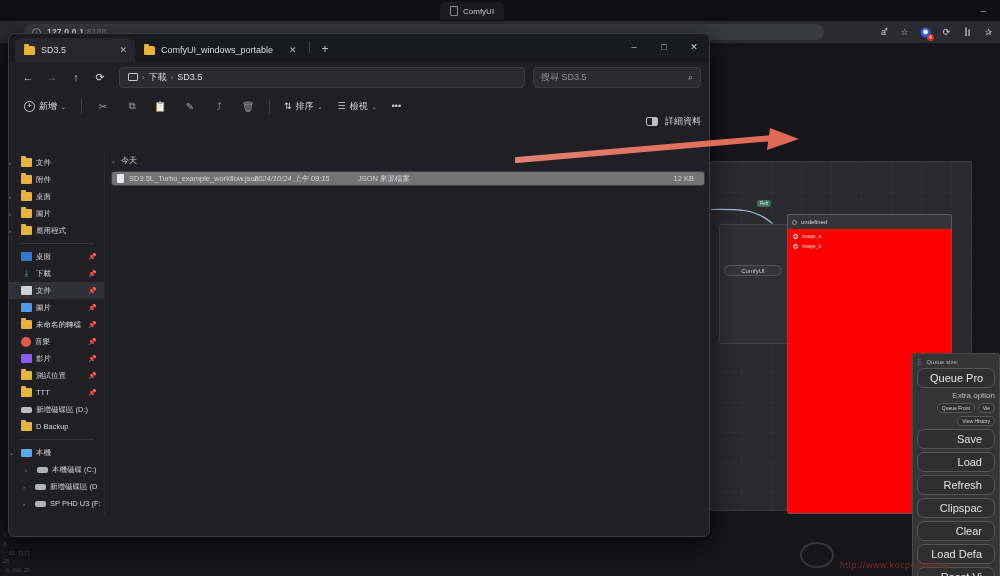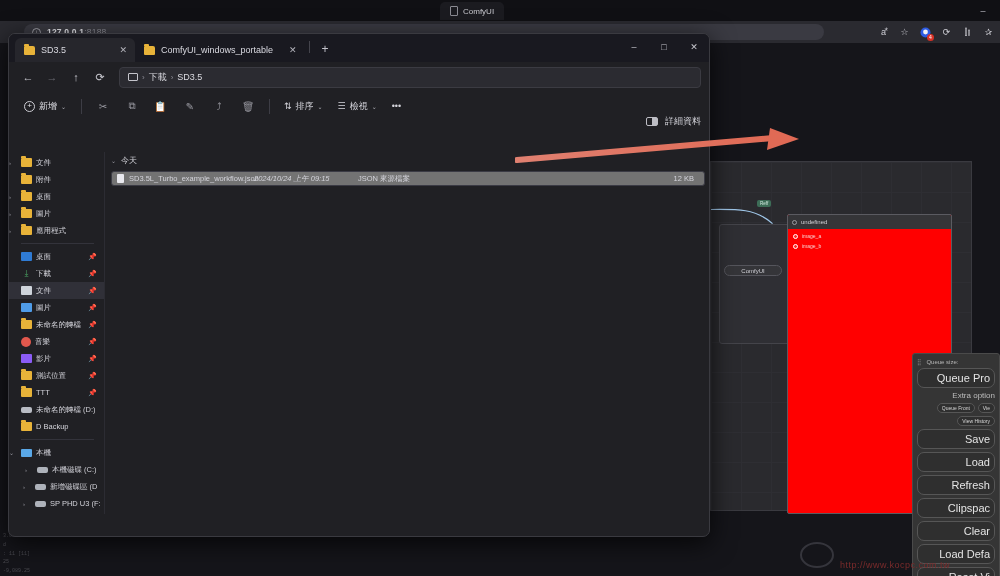--- a/index.html
+++ b/index.html
@@ -104,21 +104,21 @@
     background: #353535; border: 1px solid #4a4a4a; border-radius: 3px;
     padding: 4px 4px 6px 4px; display:flex; flex-direction:column; gap:3px;
   }
   .cm-drag { display:flex; align-items:center; gap:4px; font-size:6px; color:#b6b6b6; }
   .cm-dragdots { letter-spacing:1px; color:#8a8a8a; font-size:6px; }
   .cm-btn {
     background: #2f2f2f; border: 1px solid #565656; border-radius: 7px;
     color: #e4e4e4; font-size: 9px; text-align: right; padding: 2px 4px;
     white-space: nowrap; overflow: hidden;
   }
-  .cm-btn.primary { font-size: 11px; padding: 3px 4px; }
+  .cm-btn.primary { font-size: 11px; padding: 3px 12px; }
   .cm-label { font-size: 8px; color: #bcbcbc; text-align: right; }
   .cm-minirow { display:flex; gap:3px; justify-content:flex-end; }
   .cm-mini {
     background:#2f2f2f; border:1px solid #565656; border-radius:6px;
     color:#d6d6d6; font-size:5px; padding:1px 4px; white-space:nowrap;
   }
 
   
   .explorer {
     position: absolute; left: 8px; top: 33px; width: 702px; height: 504px;
@@ -405,20 +405,24 @@
       <span class="ex-nav-ic dim">→</span>
       <span class="ex-nav-ic">↑</span>
       <span class="ex-nav-ic">⟳</span>
       <div class="ex-crumb">
         <span class="crumb-pc"></span>
         <span class="crumb-sep">›</span>
         <span>下載</span>
         <span class="crumb-sep">›</span>
         <span>SD3.5</span>
       </div>
+      <div class="ex-search">
+        <span>搜尋 SD3.5</span>
+        <span class="mag">⌕</span>
+      </div>
     </div>
 
     <div class="ex-toolbar">
       <div class="tb-new">
         <span class="tb-plus">+</span>
         <span>新增</span>
         <span class="tb-caret">⌄</span>
       </div>
       <span class="tb-sep"></span>
       <span class="tb-icbtn">✂</span>
@@ -526,21 +530,21 @@
         </div>
         <div class="np-item">
           <span class="np-chev"></span>
           <span class="np-ic folder"></span>
           <span class="np-label">TTT</span>
           <span class="np-pin">📌</span>
         </div>
         <div class="np-item">
           <span class="np-chev"></span>
           <span class="np-ic drive"></span>
-          <span class="np-label">未命名的轉檔 (D:)</span>
+          <span class="np-label">新增磁碟區 (D:)</span>
         </div>
         <div class="np-item">
           <span class="np-chev"></span>
           <span class="np-ic folder"></span>
           <span class="np-label">D Backup</span>
         </div>
 
         <div class="np-sep"></div>
 
         <div class="np-item">

